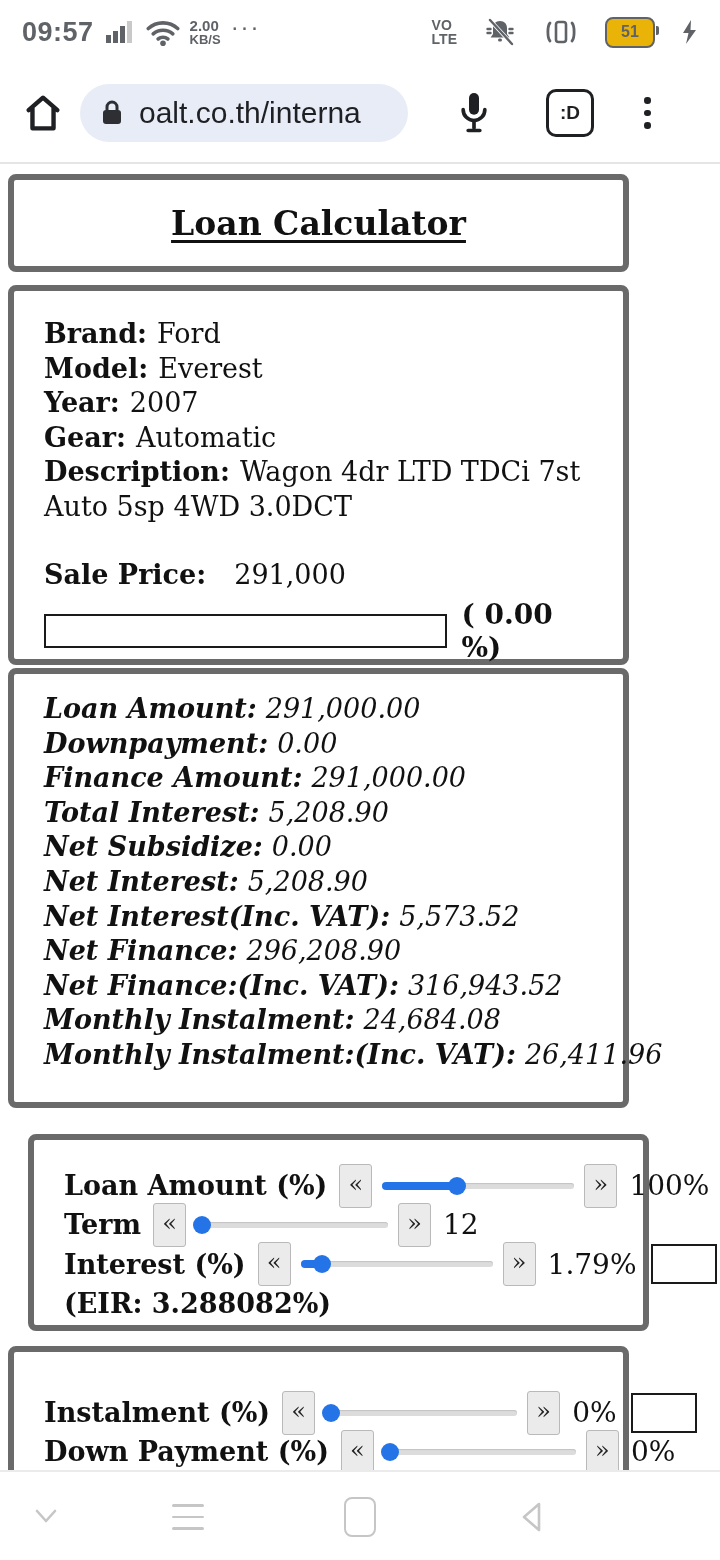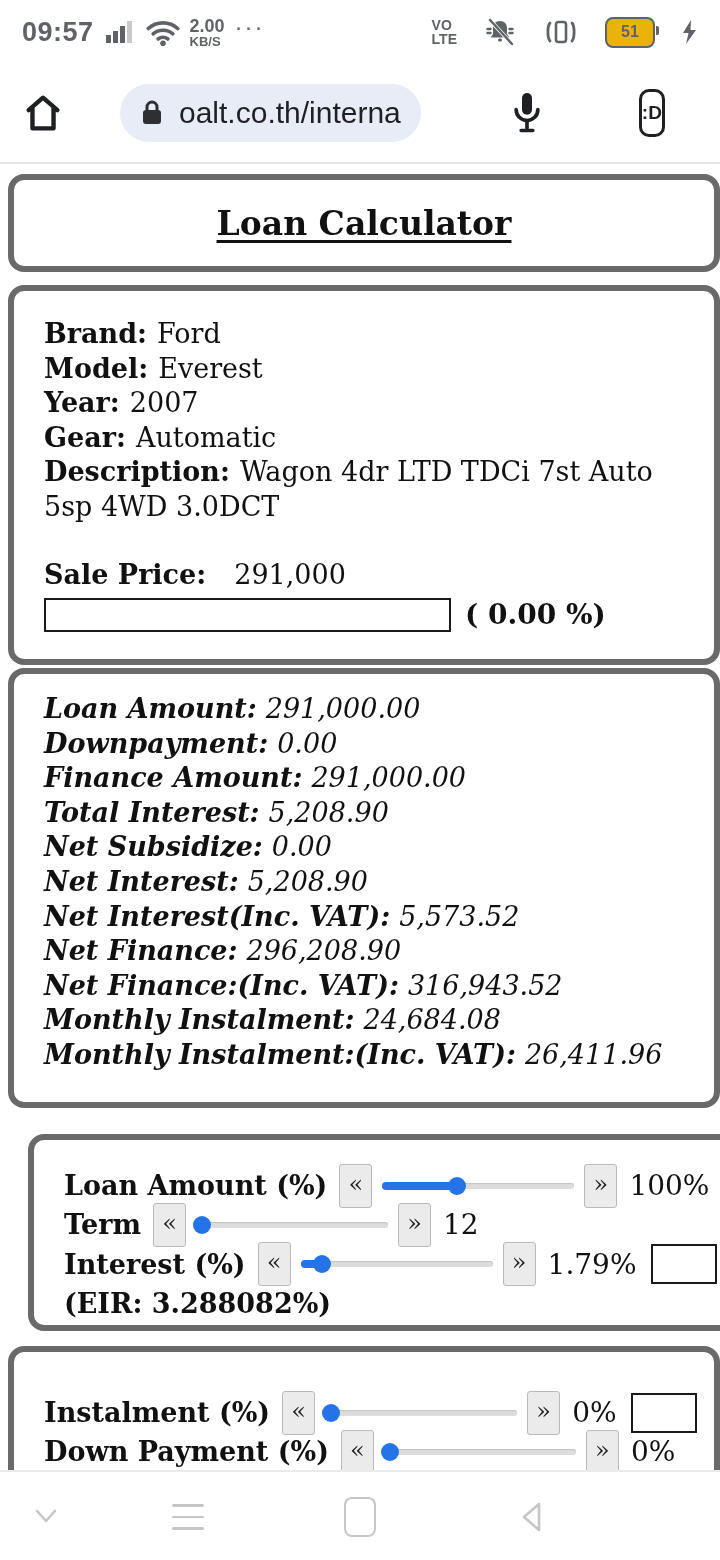--- a/index.html
+++ b/index.html
@@ -10,37 +10,37 @@
   
   .status-bar{
     position:absolute;top:0;left:0;width:720px;height:64px;
     display:flex;align-items:center;padding:0 22px;box-sizing:border-box;
     color:#5f6368;
   }
   .sb-left,.sb-right{display:flex;align-items:center;gap:10px;}
   .sb-right{margin-left:auto;gap:26px;}
   .sb-time{font-size:27px;font-weight:bold;letter-spacing:.5px;}
   .sb-stack{display:flex;flex-direction:column;line-height:1;font-weight:bold;}
-  .sb-stack .t1{font-size:18px;}
+  .sb-stack .t1{font-size:15px;}
   .sb-stack .t2{font-size:13px;}
   .volte{font-size:14px;letter-spacing:0;}
   .sb-dots{font-size:24px;letter-spacing:2px;line-height:0;padding-bottom:10px;}
   .battery{
     position:relative;width:46px;height:27px;border:2.5px solid #5f6368;border-radius:8px;
     display:flex;align-items:center;justify-content:center;
     font-size:16px;font-weight:bold;color:#5f6368;background:#eab308;
   }
   .battery::after{
     content:"";position:absolute;right:-6px;top:7px;width:3.5px;height:9px;
     background:#5f6368;border-radius:0 2px 2px 0;
   }
   
   .browser-bar{
     position:absolute;top:64px;left:0;width:720px;height:98px;
-    display:flex;align-items:center;padding:0 20px;box-sizing:border-box;gap:40px;
+    display:flex;align-items:center;padding:0 20px;box-sizing:border-box;
   }
   .omnibox{
     width:328px;height:58px;border-radius:29px;background:#e8ecf6;
     display:flex;align-items:center;padding:0 20px;box-sizing:border-box;
     margin-left:14px;
   }
   .url-text{
     font-size:30px;color:#1f2023;margin-left:15px;white-space:nowrap;
     overflow:hidden;max-width:235px;
   }
@@ -50,22 +50,22 @@
     width:42px;height:42px;border:3.5px solid #1f2023;border-radius:10px;
     display:flex;align-items:center;justify-content:center;margin-left:52px;
     font-size:19px;font-weight:bold;color:#1f2023;
   }
   .menu-btn{margin-left:50px;display:flex;flex-direction:column;gap:6px;}
   .menu-btn i{width:6.5px;height:6.5px;border-radius:50%;background:#1f2023;}
   .top-divider{position:absolute;top:162px;left:0;width:720px;height:2px;background:#e5e5e5;}
   
   .page{position:absolute;top:164px;left:0;width:720px;height:1306px;background:#fff;font-family:"DejaVu Serif",serif;color:#111;}
   .box{
-    position:absolute;left:8px;width:712px;box-sizing:border-box;
-    border:6px solid #6a6a6a;border-radius:16px;background:#fff;
+    position:absolute;left:8px;width:621px;box-sizing:border-box;
+    border:6px solid #6a6a6a;border-radius:8px;background:#fff;
   }
   .box-title{top:10px;height:98px;display:flex;align-items:center;justify-content:center;}
   .page-title{
     font-size:33px;font-weight:bold;text-decoration:underline;
     text-decoration-thickness:3px;text-underline-offset:5px;
   }
   .box-vehicle{top:121px;height:380px;padding:26px 22px 0 30px;}
   .vrow{margin:0;font-size:27px;line-height:34.5px;}
   .vrow b{margin-right:10px;}
   .sale-row{margin-top:34px;}

